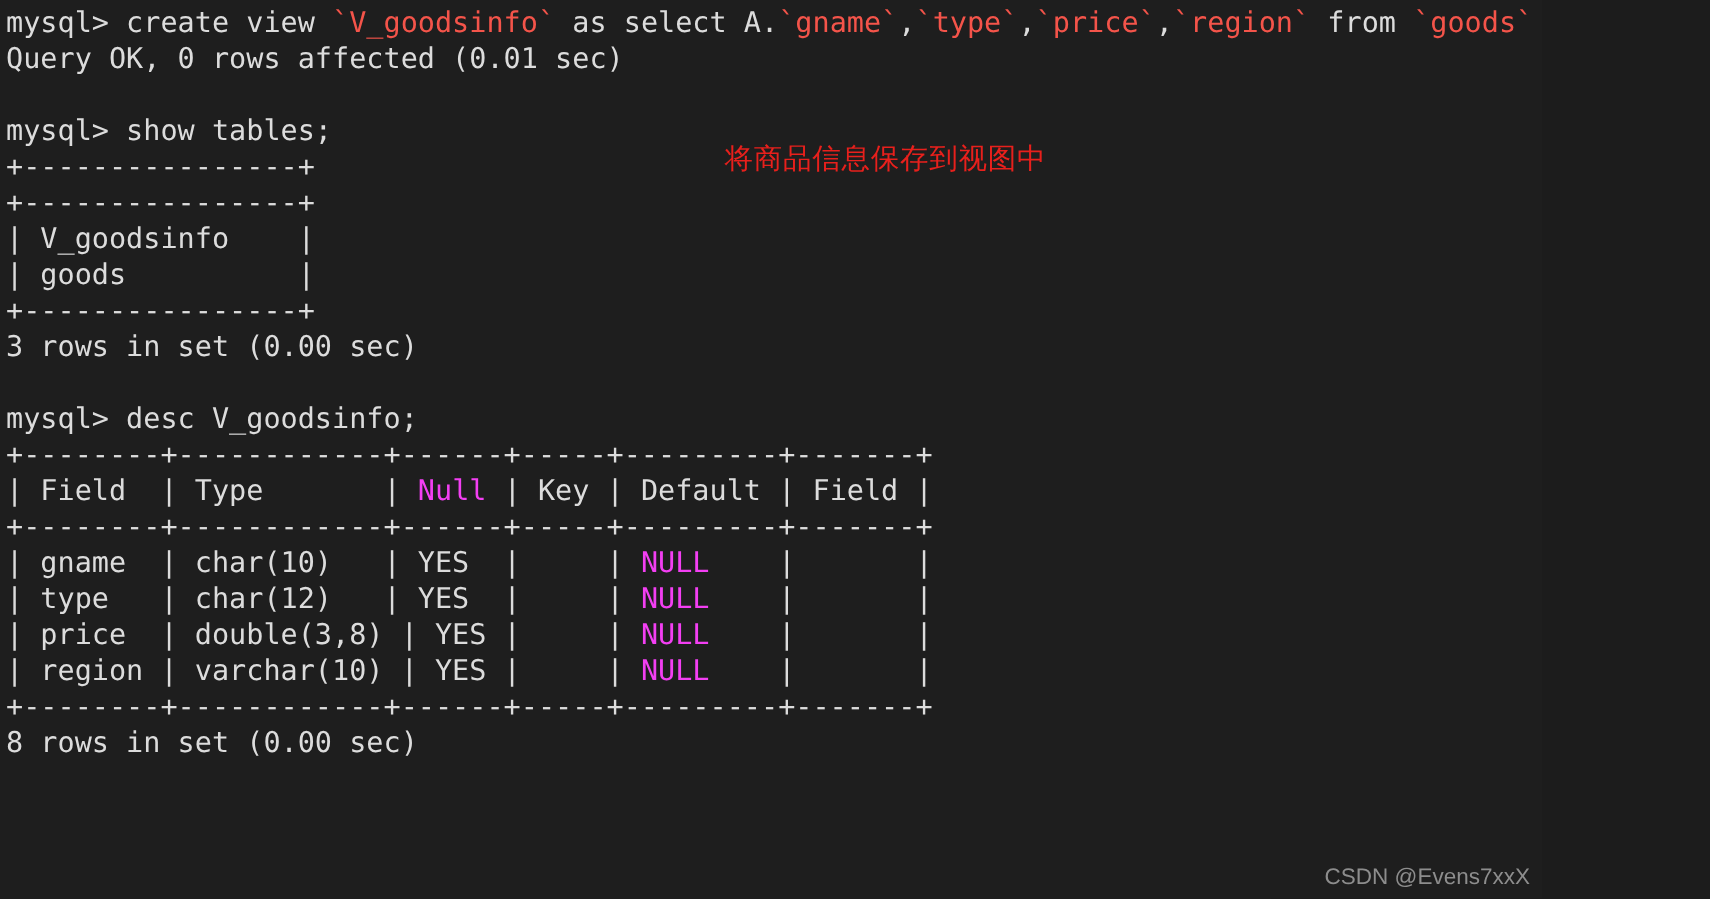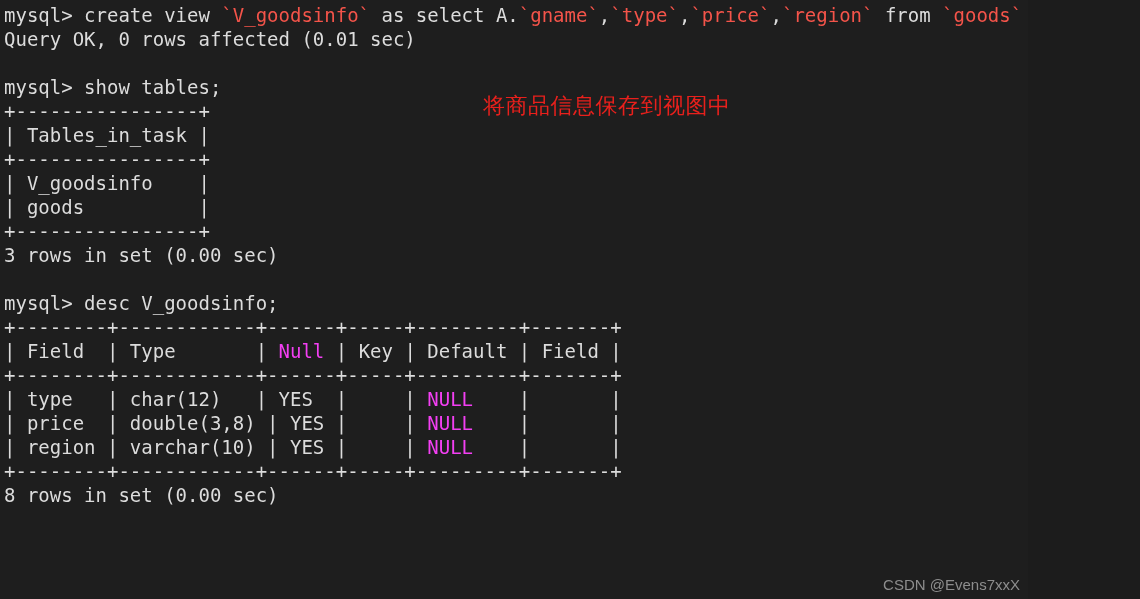--- a/index.html
+++ b/index.html
@@ -35,21 +35,21 @@
   .c-default { color: #dcdcdc; }
   .c-ident   { color: #f4544a; }
   .c-null    { color: #f33ff3; }
 
   
   #annotation {
     position: absolute;
     left: 483px;
     top: 94px;
     font-family: "DejaVu Sans", "Liberation Sans", sans-serif;
-    font-size: 22px;
+    font-size: 19px;
     line-height: 24px;
     color: #e8201c;
     white-space: pre;
     letter-spacing: 0.5px;
     font-weight: 400;
   }
   
   #watermark {
     position: absolute;
     right: 8px;
@@ -65,31 +65,31 @@
 <body>
 
 <div id="screen">
 
   <div id="term">
       <div class="line"><span class="c-default">mysql&gt; create view </span><span class="c-ident">`V_goodsinfo`</span><span class="c-default"> as select A.</span><span class="c-ident">`gname`</span><span class="c-default">,</span><span class="c-ident">`type`</span><span class="c-default">,</span><span class="c-ident">`price`</span><span class="c-default">,</span><span class="c-ident">`region`</span><span class="c-default"> from </span><span class="c-ident">`goods`</span><span class="c-default"> A in</span></div>
       <div class="line"><span class="c-default">Query OK, 0 rows affected (0.01 sec)</span></div>
       <div class="line blank">&nbsp;</div>
       <div class="line"><span class="c-default">mysql&gt; show tables;</span></div>
       <div class="line"><span class="c-default">+----------------+</span></div>
-      <div class="line"><span class="c-default">| Tables_in_task |</span></div>
       <div class="line"><span class="c-default">+----------------+</span></div>
       <div class="line"><span class="c-default">| V_goodsinfo    |</span></div>
       <div class="line"><span class="c-default">| goods          |</span></div>
       <div class="line"><span class="c-default">+----------------+</span></div>
       <div class="line"><span class="c-default">3 rows in set (0.00 sec)</span></div>
       <div class="line blank">&nbsp;</div>
       <div class="line"><span class="c-default">mysql&gt; desc V_goodsinfo;</span></div>
       <div class="line"><span class="c-default">+--------+------------+------+-----+---------+-------+</span></div>
       <div class="line"><span class="c-default">| Field  | Type       | </span><span class="c-null">Null</span><span class="c-default"> | Key | Default | Field |</span></div>
       <div class="line"><span class="c-default">+--------+------------+------+-----+---------+-------+</span></div>
+      <div class="line"><span class="c-default">| gname  | char(10)   | YES  |     | </span><span class="c-null">NULL</span><span class="c-default">    |       |</span></div>
       <div class="line"><span class="c-default">| type   | char(12)   | YES  |     | </span><span class="c-null">NULL</span><span class="c-default">    |       |</span></div>
       <div class="line"><span class="c-default">| price  | double(3,8) | YES |     | </span><span class="c-null">NULL</span><span class="c-default">    |       |</span></div>
       <div class="line"><span class="c-default">| region | varchar(10) | YES |     | </span><span class="c-null">NULL</span><span class="c-default">    |       |</span></div>
       <div class="line"><span class="c-default">+--------+------------+------+-----+---------+-------+</span></div>
       <div class="line"><span class="c-default">8 rows in set (0.00 sec)</span></div>
     </div>
 
   <div id="annotation">将商品信息保存到视图中</div>
 
   <div id="watermark">CSDN @Evens7xxX</div>

